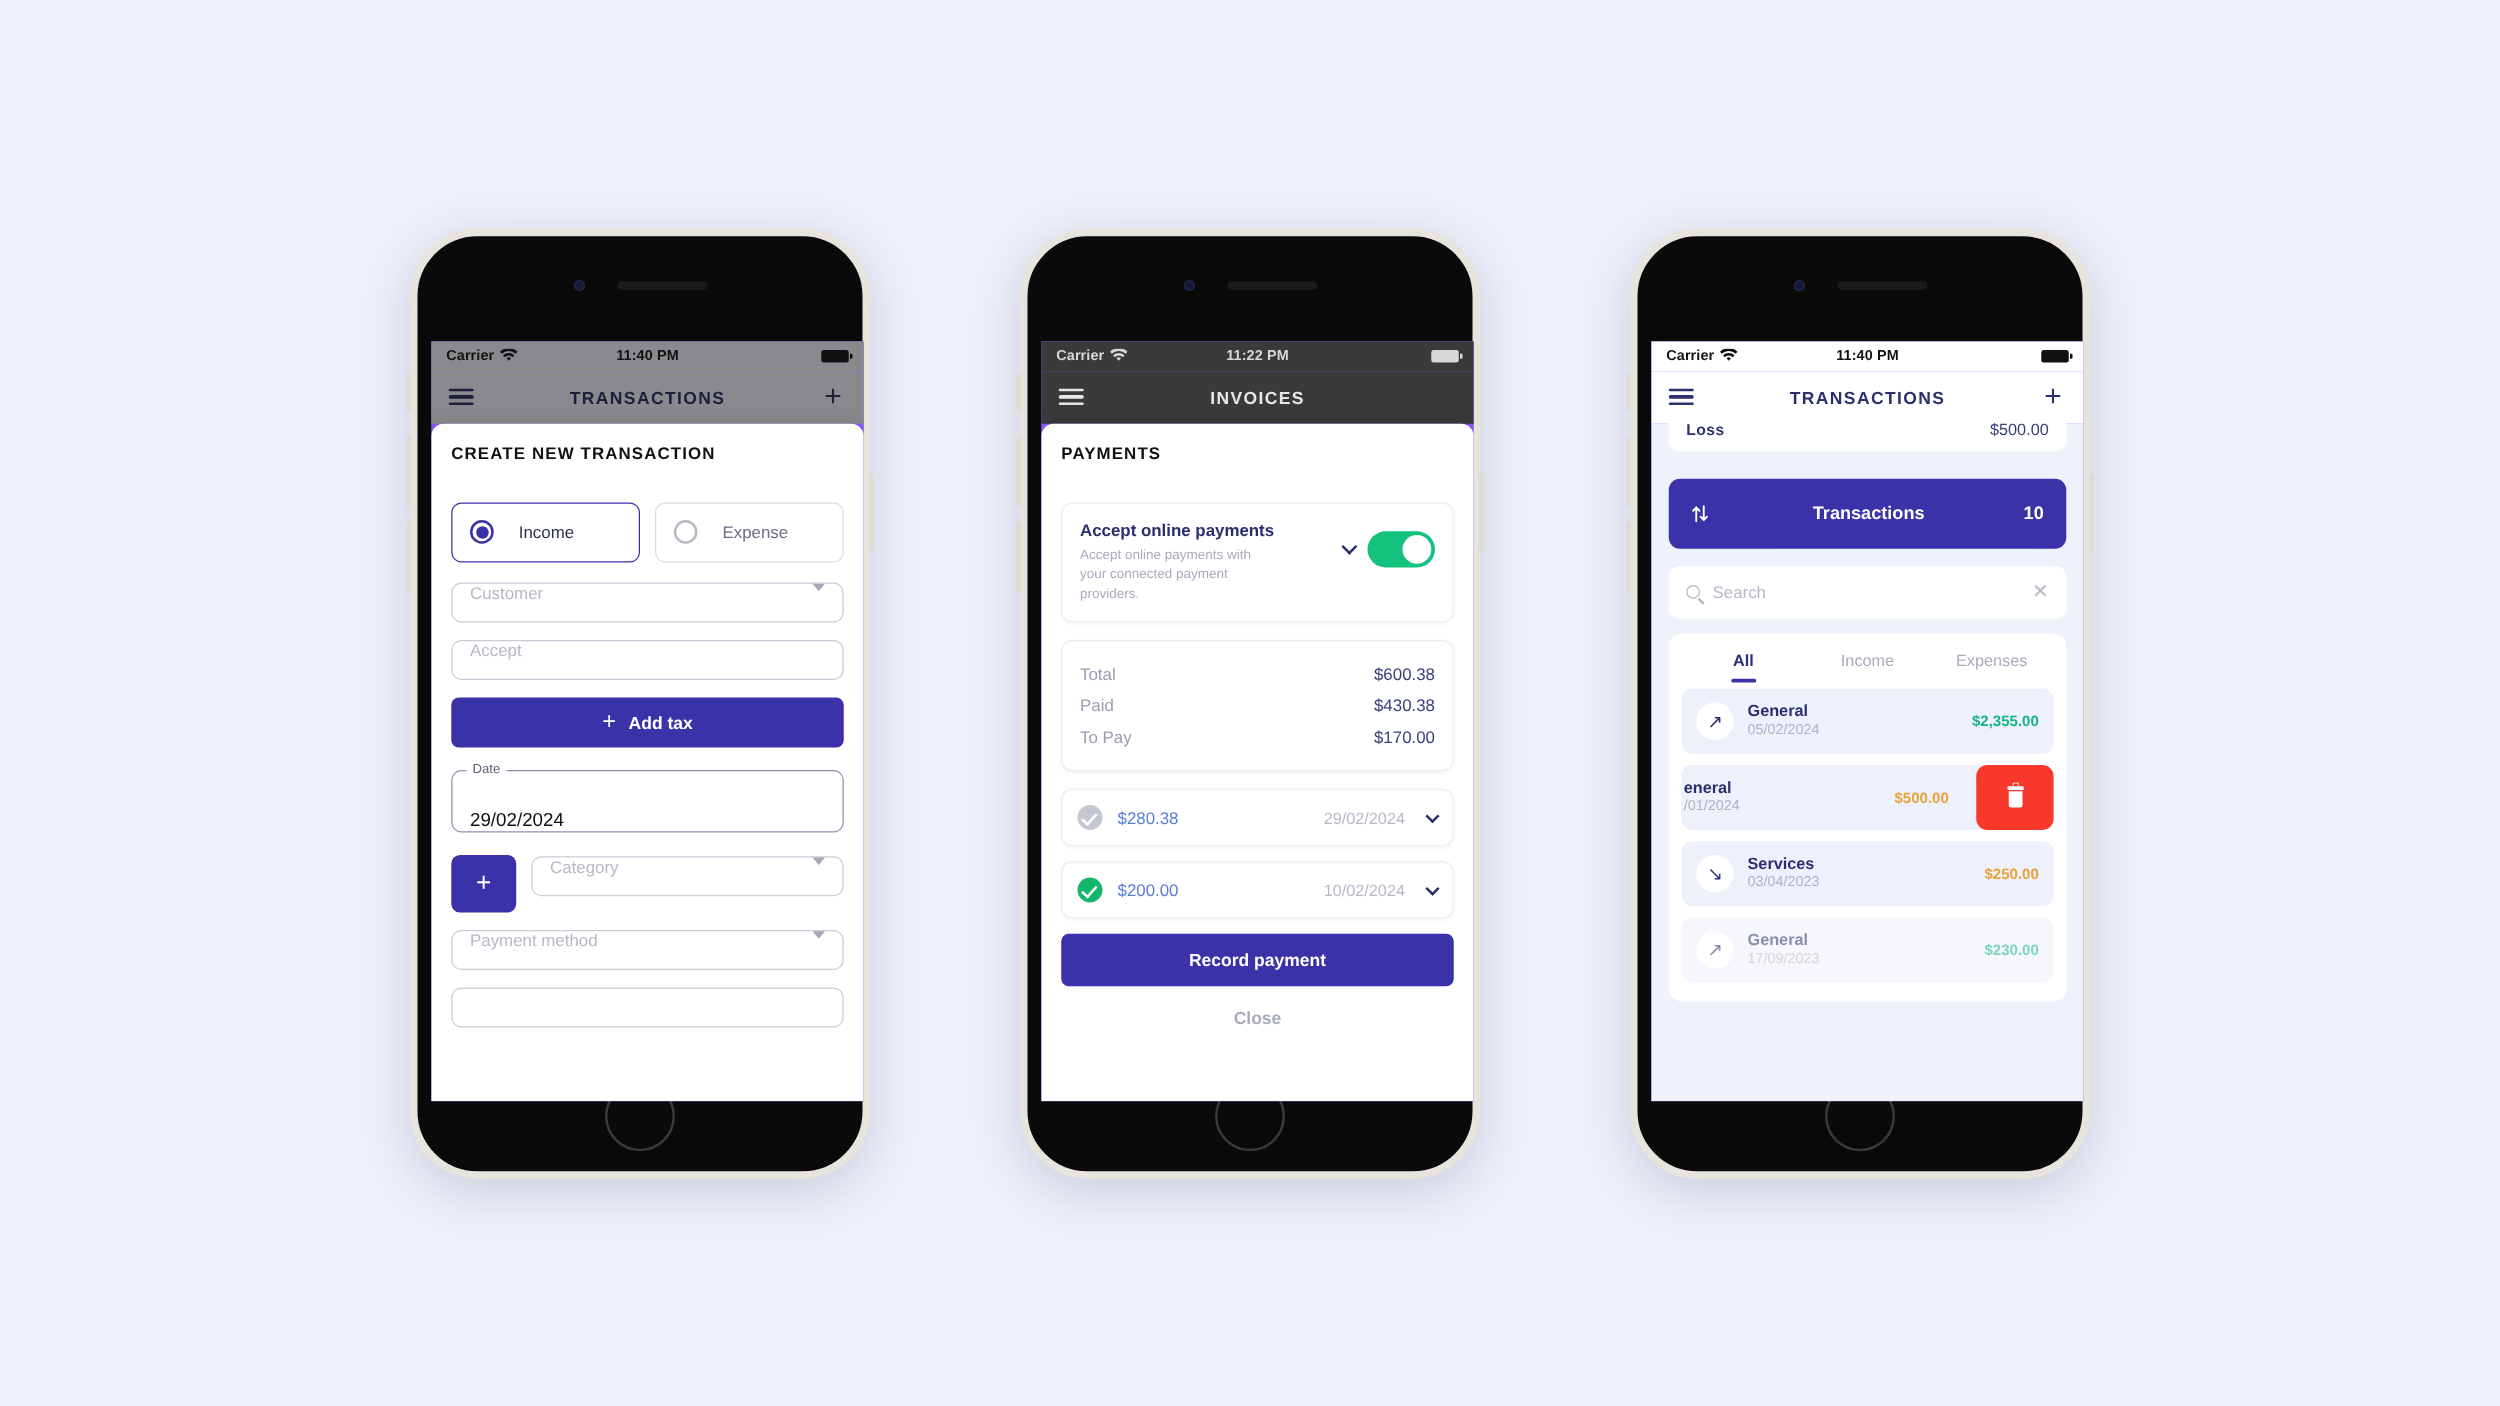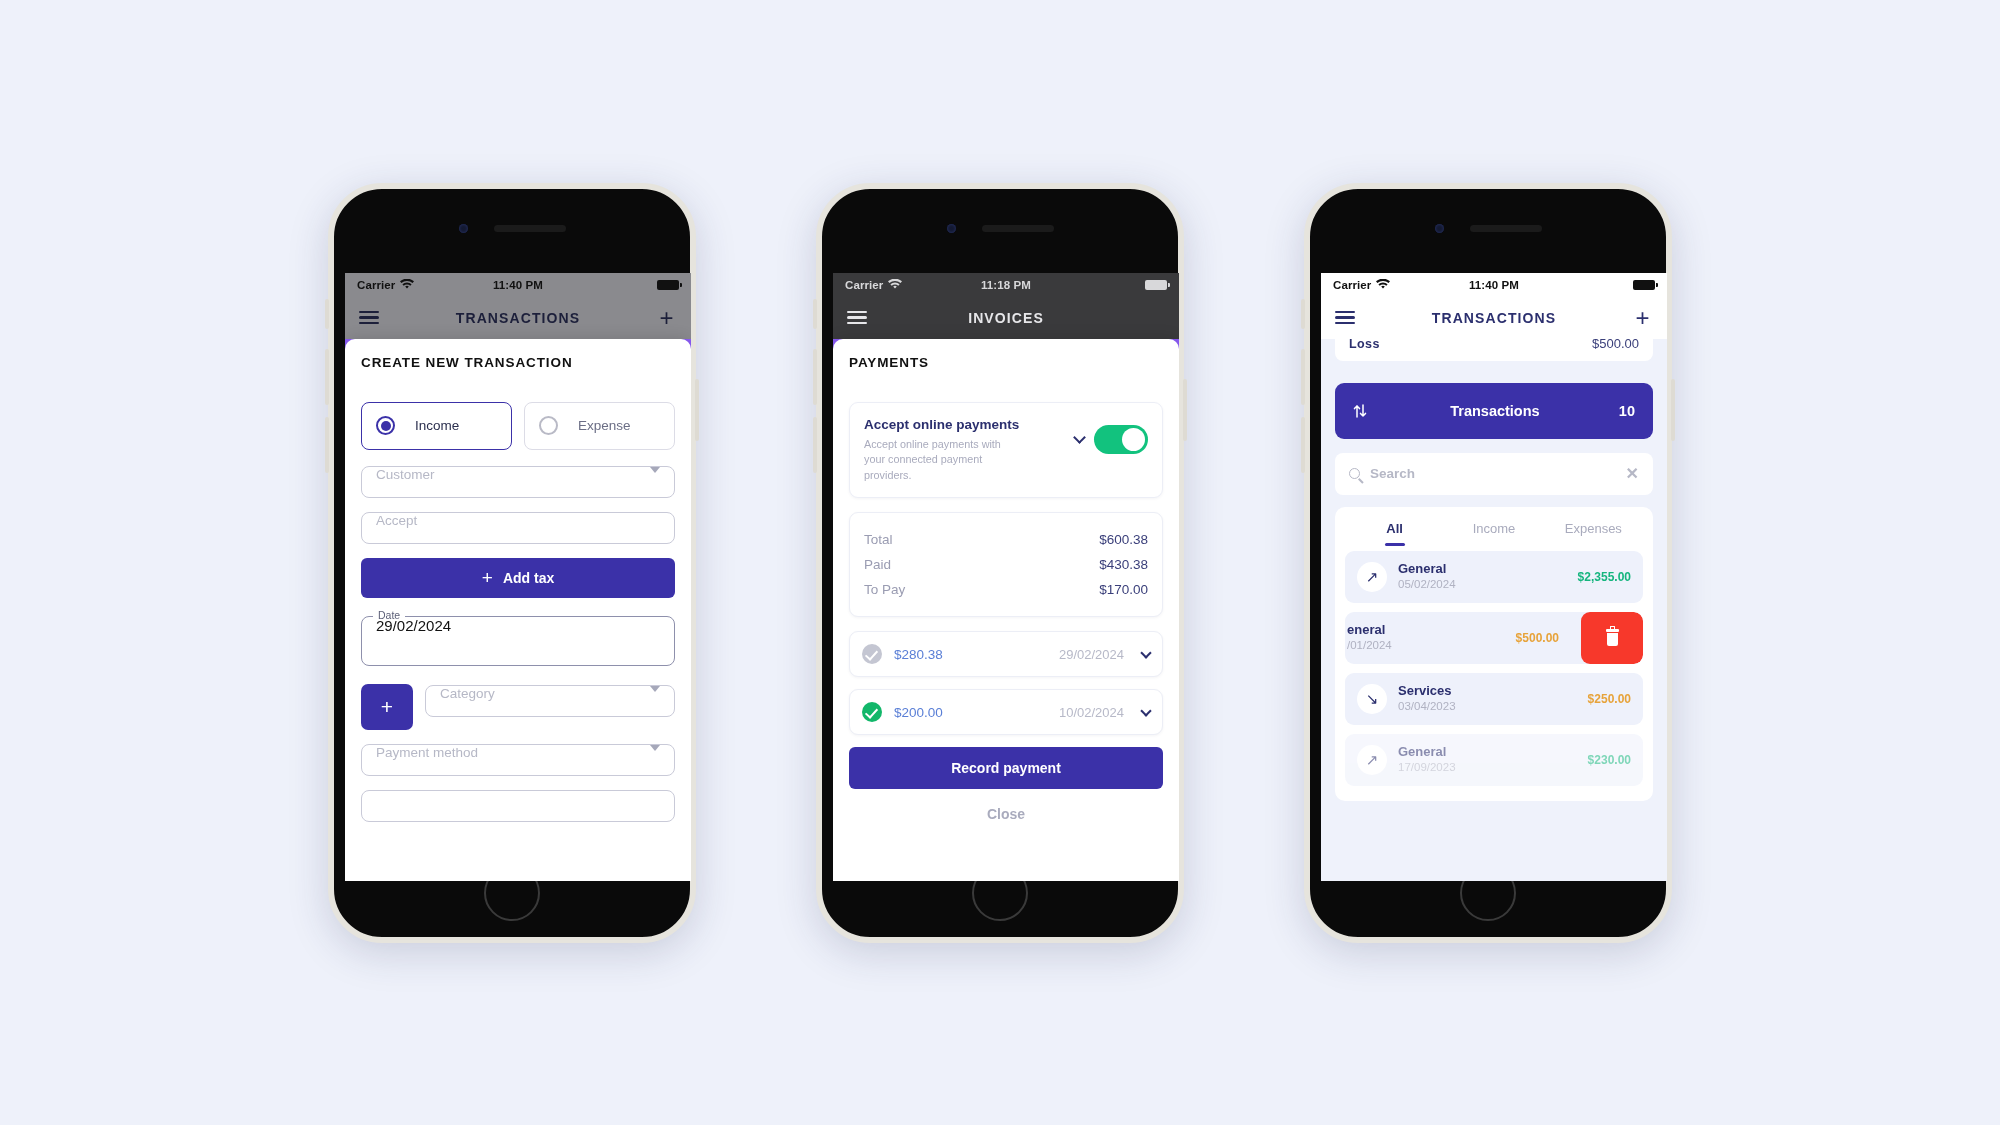--- a/index.html
+++ b/index.html
@@ -140,21 +140,21 @@
 
   .btn-primary {
     height:40px; border-radius:6px; background:#3b31a8; color:#fff;
     display:flex; align-items:center; justify-content:center; gap:10px;
     font-size:14px; font-weight:700; margin-bottom:18px; cursor:pointer;
   }
   .btn-primary .pl { font-size:19px; font-weight:400; line-height:1;}
 
   .outlined {
     position:relative; height:50px; border:1.2px solid #8e90ac; border-radius:8px;
-    display:flex; align-items:flex-start; padding:0 14px; margin-bottom:18px; background:#fff;
+    display:flex; align-items:flex-end; padding:0 14px; margin-bottom:18px; background:#fff;
   }
   .outlined .legend {
     position:absolute; top:-8px; left:11px; background:#fff; padding:0 5px;
     font-size:10.5px; color:#5d6078;
   }
   .outlined .val { font-size:15px; color:#111; }
 
   .row-inline { display:flex; gap:12px; align-items:center; margin-bottom:14px; }
   .sq-btn {
     width:52px; height:46px; border-radius:7px; background:#3b31a8; color:#fff;
@@ -229,21 +229,21 @@
   .trans-bar {
     background:#3b31a8; color:#fff; border-radius:9px; height:56px;
     display:flex; align-items:center; padding:0 18px; margin-top:22px;
   }
   .updown { width:18px; display:flex; align-items:center; font-size:15px; line-height:1; }
   .trans-bar .tb-title { flex:1; text-align:center; font-size:14.5px; font-weight:700; }
   .trans-bar .tb-count { font-size:14.5px; font-weight:700; }
 
   .search-box {
     background:#fff; border-radius:8px; height:42px; margin-top:14px;
-    display:flex; align-items:center; gap:10px; padding:0 14px;font-weight:bold;
+    display:flex; align-items:center; gap:10px; padding:0 14px;
   }
   .mag {
     width:11px;height:11px;border:1.6px solid #b6b8c6;border-radius:50%;
     position:relative; flex:0 0 auto;
   }
   .mag::after{content:"";position:absolute;right:-5px;bottom:-4px;width:6px;height:1.6px;background:#b6b8c6;transform:rotate(45deg);}
   .search-ph { flex:1; font-size:13.5px; color:#b6b8c6; }
   .xclose { font-size:16px; color:#b6b8c6; cursor:pointer; line-height:1;}
 
   .list-card { background:#fff; border-radius:10px; margin-top:12px; padding:0 10px 6px 10px; overflow:hidden; }
@@ -393,21 +393,21 @@
     <div class="home-btn"></div>
 
     <div class="screen">
       <div class="statusbar sb-dark2">
         <span class="sb-left">
           <span>Carrier</span>
           <svg width="14" height="11" viewBox="0 0 14 11">
               <path d="M7 9.6 5.2 7.5a2.8 2.8 0 0 1 3.6 0L7 9.6Zm0-4.1a5 5 0 0 0-3.3 1.2L2.4 5.2a7 7 0 0 1 9.2 0l-1.3 1.5A5 5 0 0 0 7 5.5Zm0-3.6a8.6 8.6 0 0 0-5.6 2L0 2.3a10.6 10.6 0 0 1 14 0l-1.4 1.6A8.6 8.6 0 0 0 7 1.9Z" fill="#d8d8da"></path>
             </svg>
         </span>
-        <span class="sb-center">11:18 PM</span>
+        <span class="sb-center">11:22 PM</span>
         <span class="sb-right">
           <span class="batt dim"></span>
         </span>
       </div>
 
       <div class="navbar nav-dark2">
         <span class="ham">
             <span></span>
             <span></span>
             <span></span>

